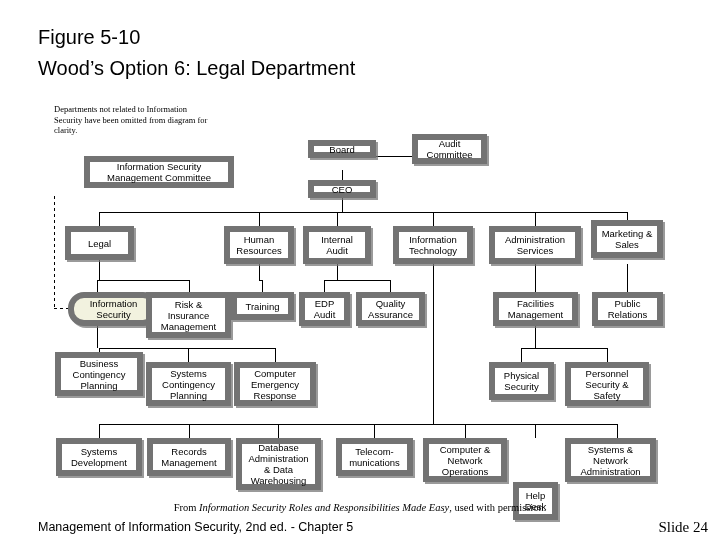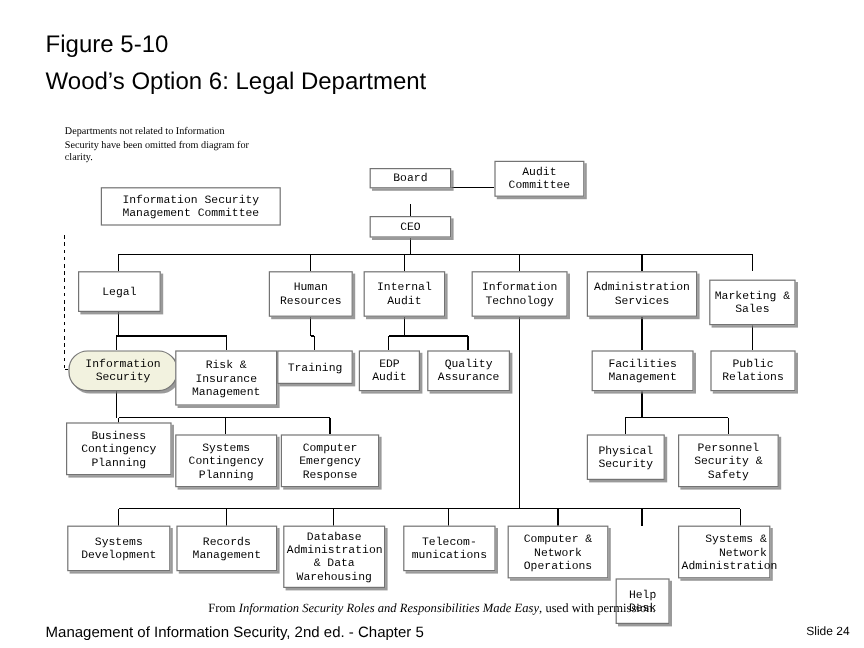--- a/index.html
+++ b/index.html
@@ -40,28 +40,28 @@
     height: 400px;
   }
   #diagram svg {
     display: block;
   }
 
   
   .node {
     position: absolute;
     box-sizing: border-box;
-    border: 1px solid #737373;
+    border: 6px solid #737373;
     background: #ffffff;
     box-shadow: 2px 2px 0 rgba(120,120,120,0.75);
     display: flex;
     align-items: center;
     justify-content: center;
     text-align: center;
-    font-family: Liberation Mono, monospace;
+    font-family: Liberation Sans, sans-serif;
     font-size: 9.5px;
     line-height: 11px;
     color: #000000;
     padding: 3px 2px;
   }
   .node.plain {
     box-shadow: none;
   }
   .node.highlight {
     background: #f2f2df;
@@ -111,22 +111,22 @@
     font-family: "Liberation Sans", sans-serif;
     font-size: 12.5px;
     line-height: 16px;
     color: #000000;
     white-space: nowrap;
   }
   #footer-right {
     position: absolute;
     right: 12px;
     top: 0px;
-    font-family: Liberation Sans, sans-serif;
-    font-size: 10px;
+    font-family: Liberation Serif, serif;
+    font-size: 15px;
     line-height: 16px;
     color: #000000;
     white-space: nowrap;
   }
 </style>
 </head>
 <body>
 
 <div id="title-block">
   <div class="title-line">Figure 5-10</div>
@@ -225,25 +225,25 @@
   </div>
   <div class="node" style="left:303px; top:128px; width:68px; height:38px;">
     <span class="lbl">Internal Audit</span>
   </div>
   <div class="node" style="left:393px; top:128px; width:80px; height:38px;">
     <span class="lbl">Information Technology</span>
   </div>
   <div class="node" style="left:489px; top:128px; width:92px; height:38px;">
     <span class="lbl">Administration Services</span>
   </div>
-  <div class="node" style="left:591px; top:135px; width:72px; height:38px;">
+  <div class="node" style="left:591px; top:122px; width:72px; height:38px;">
     <span class="lbl">Marketing &amp; Sales</span>
   </div>
 
-  <div class="node highlight" style="left:57px; top:194px; width:91px; height:34px;border-radius:16px;">
+  <div class="node highlight" style="left:68px; top:194px; width:91px; height:34px;border-radius:16px;">
     <span class="lbl">Information Security</span>
   </div>
   <div class="node" style="left:146px; top:194px; width:85px; height:46px;">
     <span class="lbl">Risk &amp; Insurance Management</span>
   </div>
   <div class="node" style="left:231px; top:194px; width:63px; height:28px;">
     <span class="lbl">Training</span>
   </div>
   <div class="node" style="left:299px; top:194px; width:51px; height:34px;">
     <span class="lbl">EDP Audit</span>
@@ -285,21 +285,21 @@
   </div>
   <div class="node" style="left:336px; top:340px; width:77px; height:38px;">
     <span class="lbl">Telecom- munications</span>
   </div>
   <div class="node" style="left:423px; top:340px; width:84px; height:44px;">
     <span class="lbl">Computer &amp; Network Operations</span>
   </div>
   <div class="node" style="left:513px; top:340px; width:45px; height:38px;margin-top:44px;">
     <span class="lbl">Help Desk</span>
   </div>
-  <div class="node" style="left:565px; top:340px; width:77px; height:44px;text-align:right;">
+  <div class="node" style="left:565px; top:340px; width:91px; height:44px;">
     <span class="lbl">Systems &amp; Network Administration</span>
   </div>
 
 </div>
 
 <div id="attribution">
   <span>From </span><span class="bk">Information Security Roles and Responsibilities Made Easy</span><span>, used with permission.</span>
 </div>
 
 <div id="footer">

